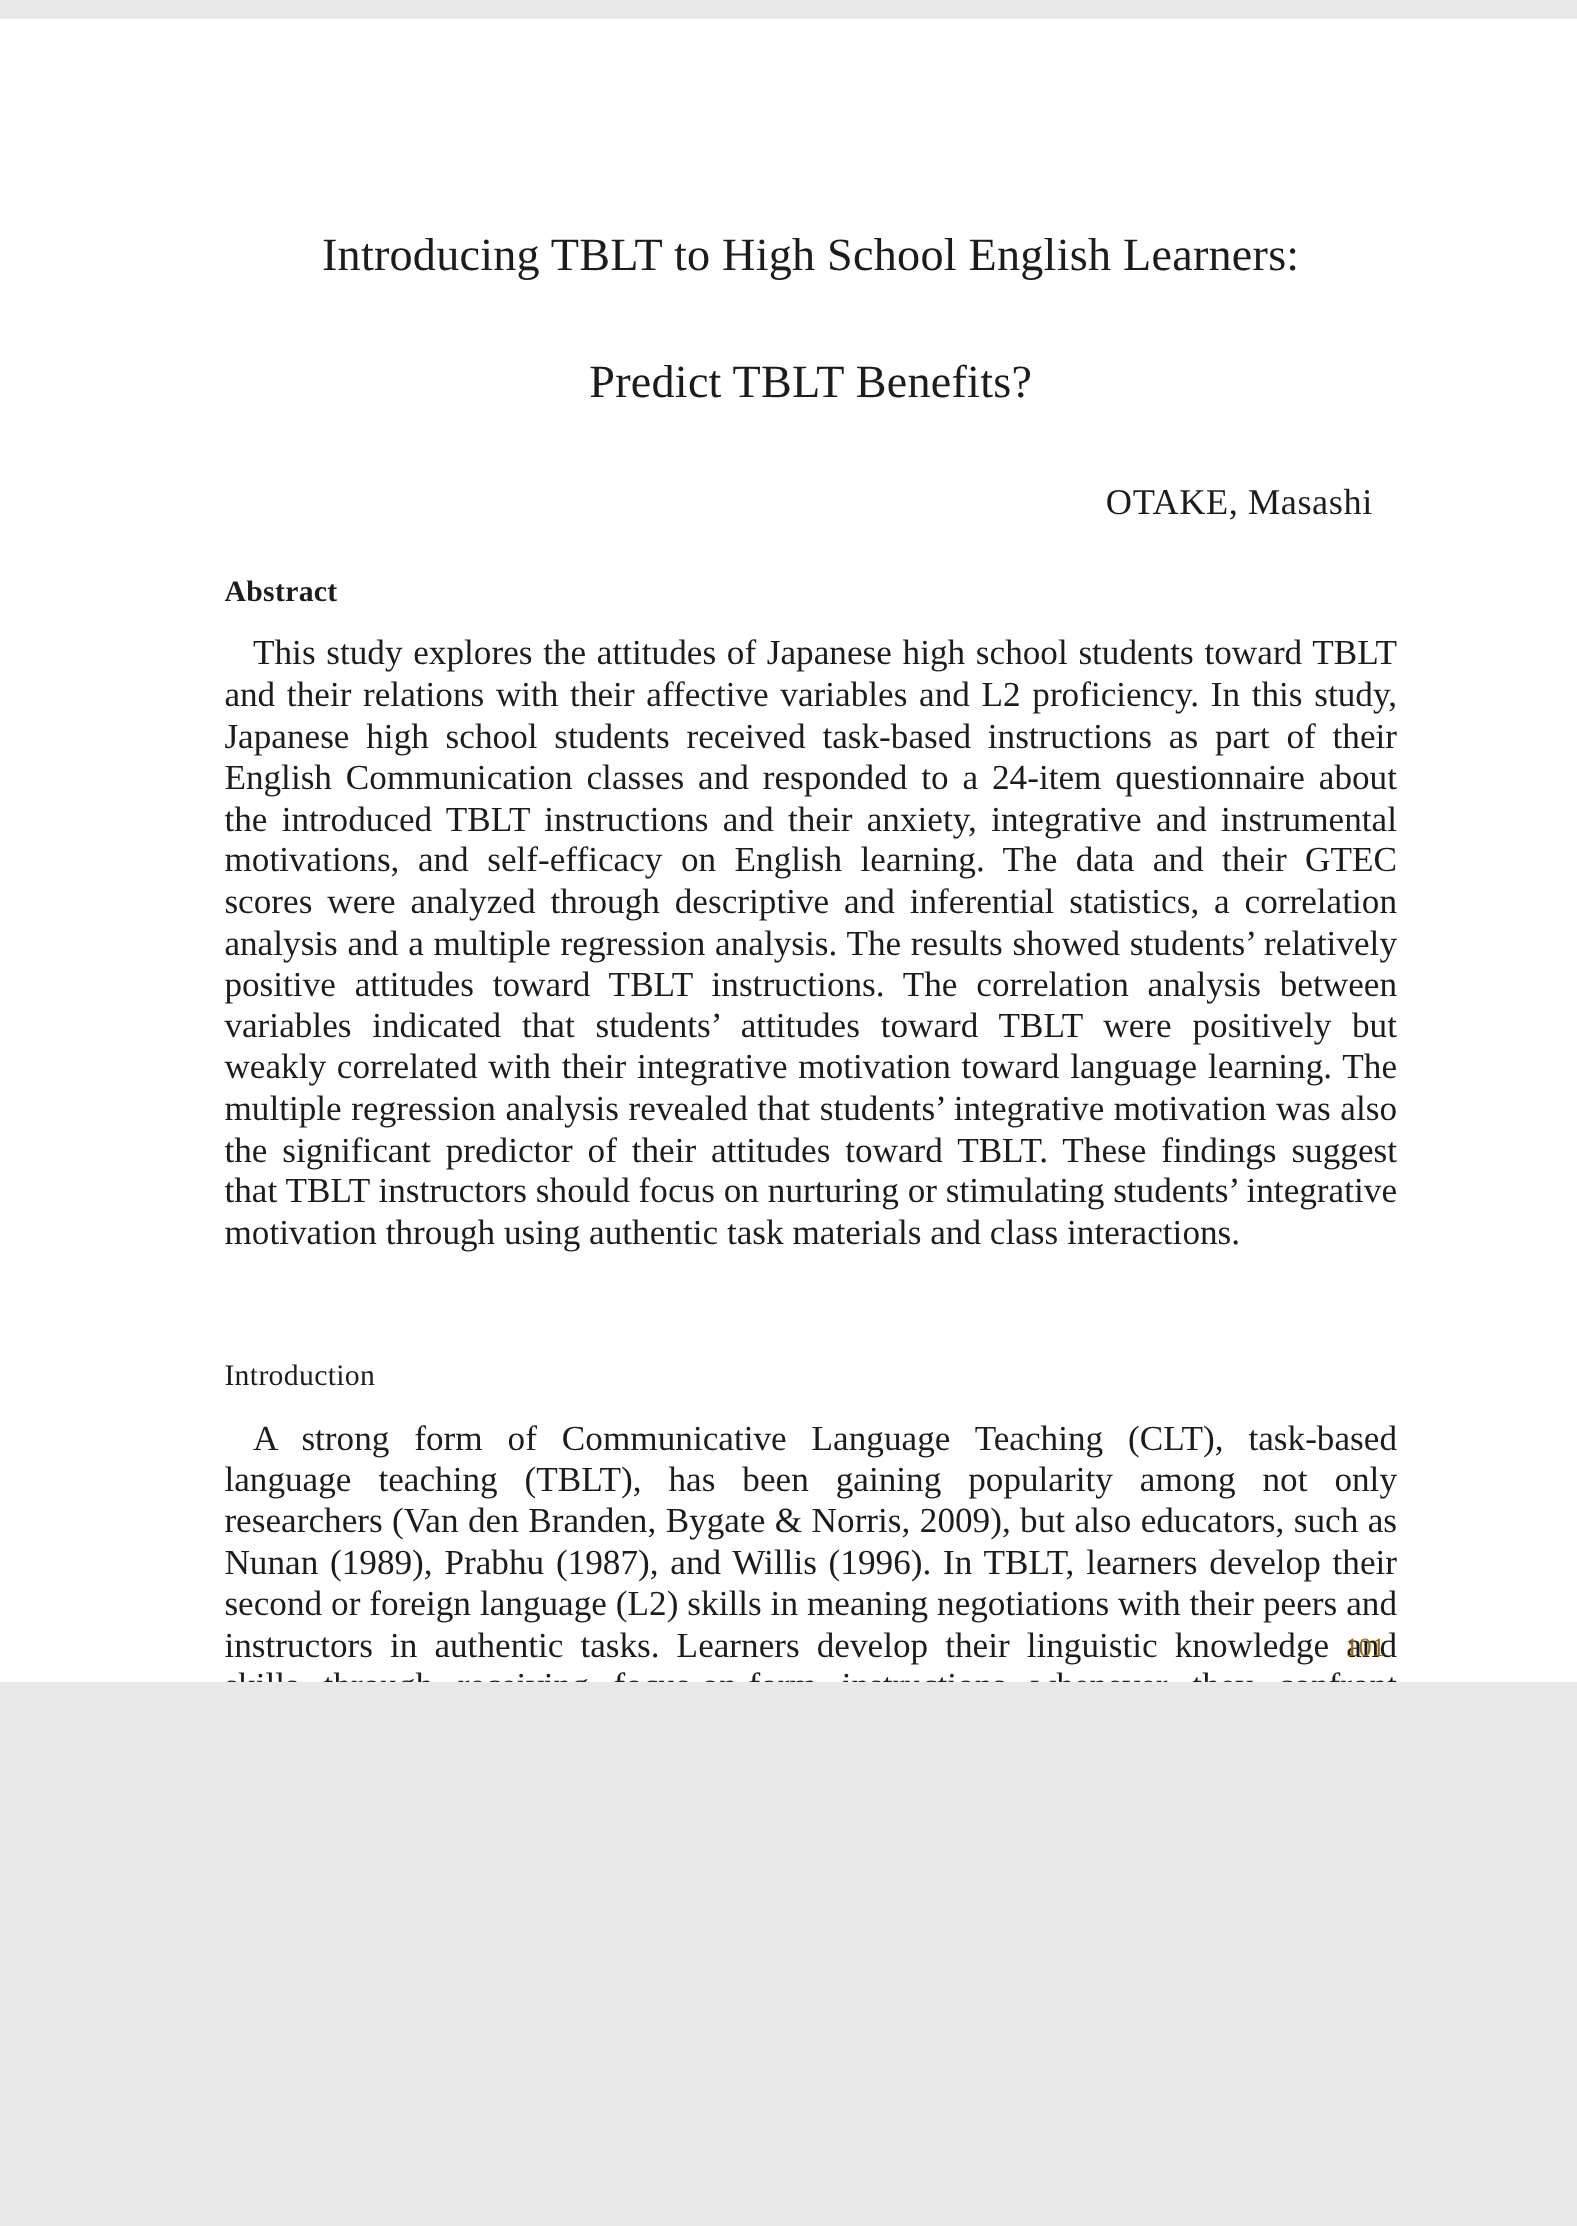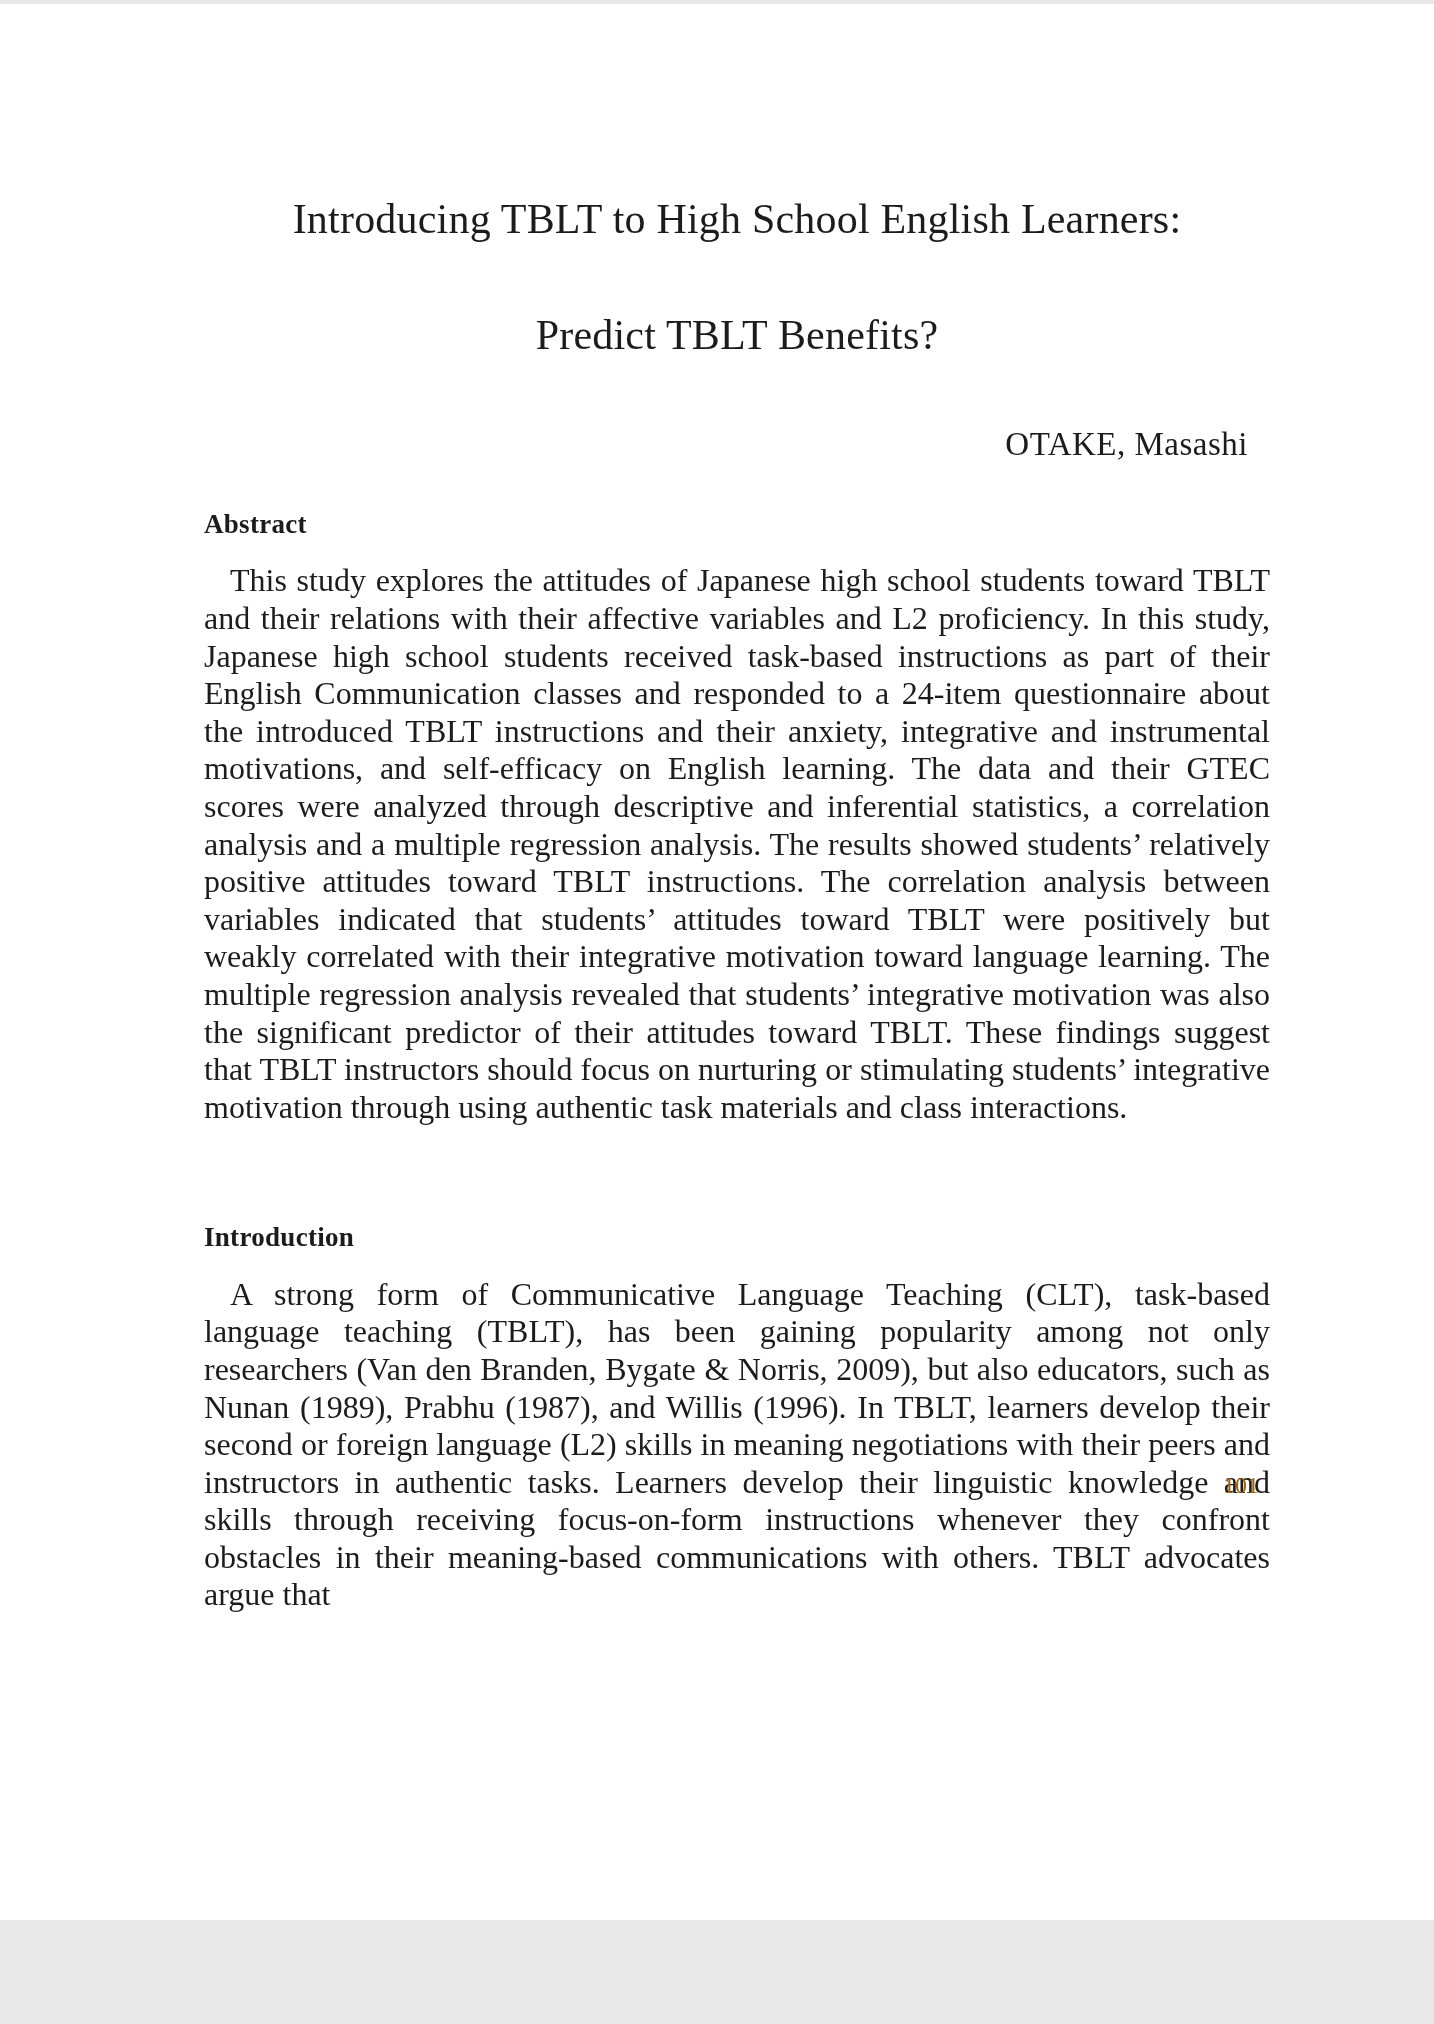--- a/index.html
+++ b/index.html
@@ -3,22 +3,22 @@
 <meta charset="utf-8">
 <style>
   html, body {
     margin: 0;
     padding: 0;
     background: #e8e8e8;
   }
   .page {
     position: relative;
     width: 1434px;
-    height: 1916px;
-    margin: 4px auto;
+    height: 1512px;
+    margin: 17px auto;
     background: #ffffff;
     color: #1c1c1c;
     font-family: "Liberation Serif", "DejaVu Serif", serif;
     box-sizing: border-box;
     overflow: hidden;
   }
   .content {
     position: absolute;
     left: 204px;
     width: 1066px;
@@ -43,21 +43,21 @@
     text-align: left;
     font-size: 27px;
     letter-spacing: 0.3px;
   }
   .abstract-heading {
     margin-top: 46px;
     font-weight: 700;
   }
   .intro-heading {
     margin-top: 96px;
-    font-weight: 700;
+    font-weight: 400;
   }
   .body-para {
     margin: 0;
     margin-top: 16px;
     font-size: 32px;
     line-height: 37.6px;
     text-align: justify;
     text-justify: inter-word;
   }
   .body-para.indent {

